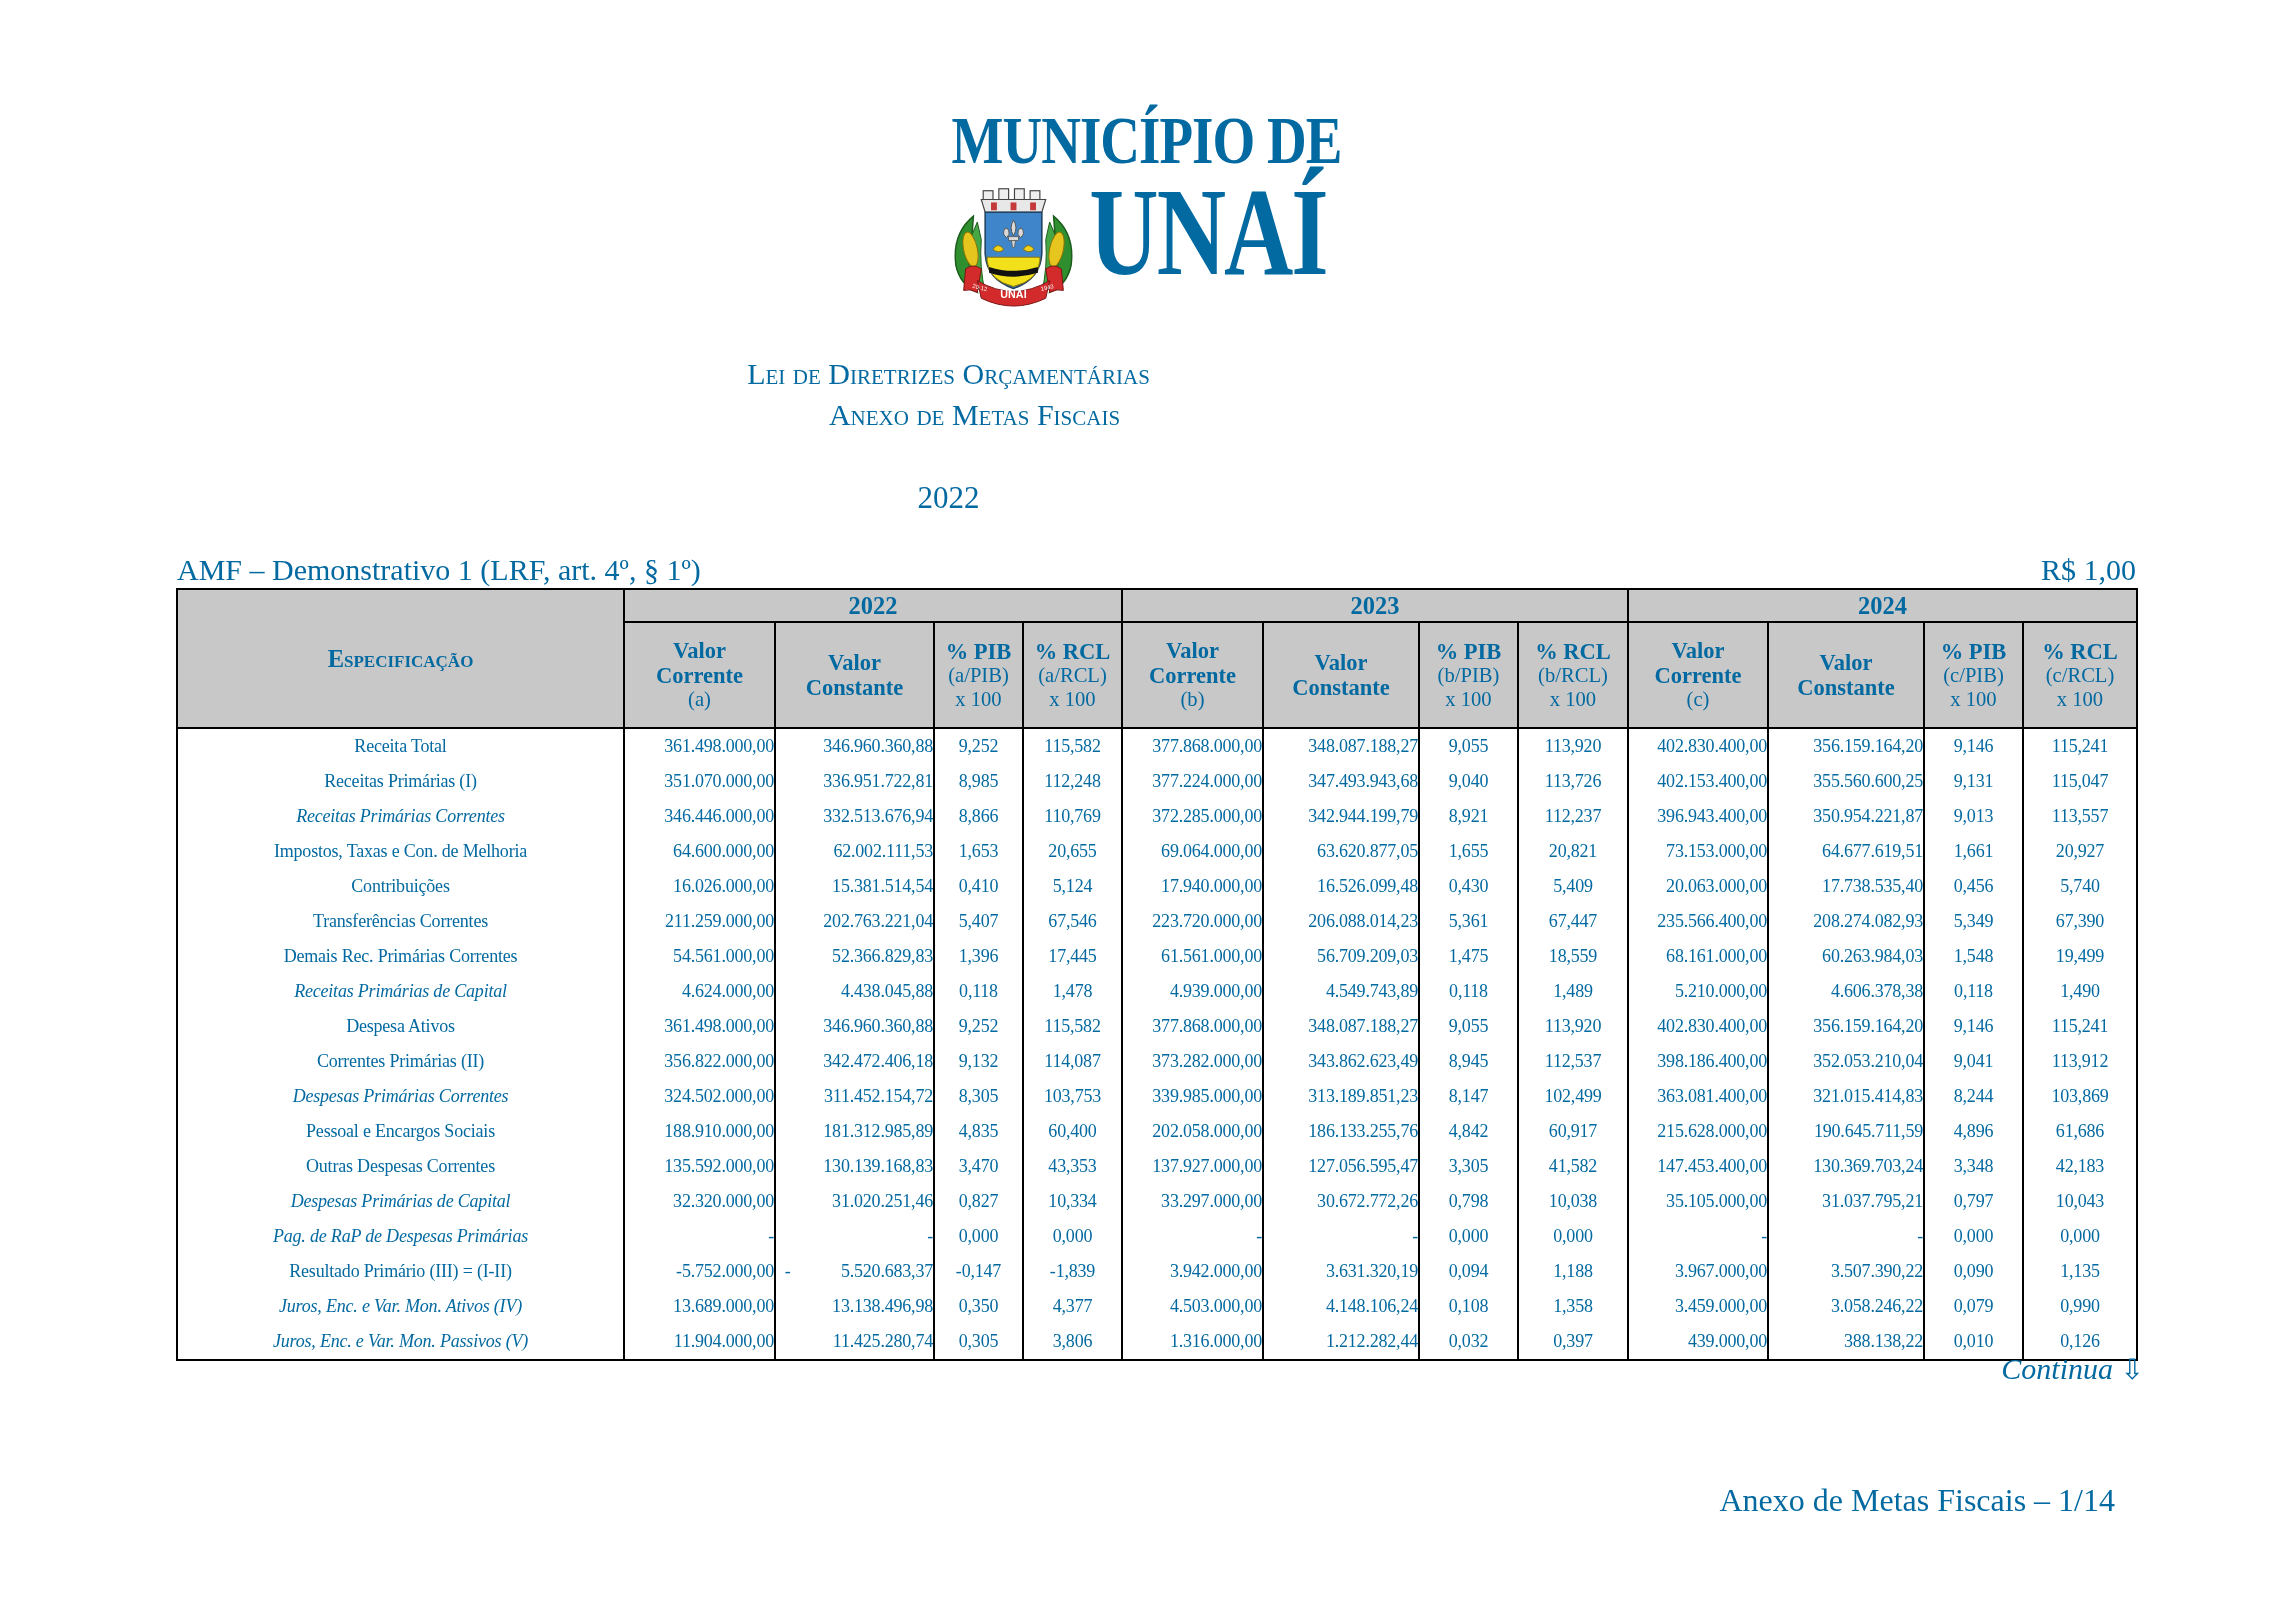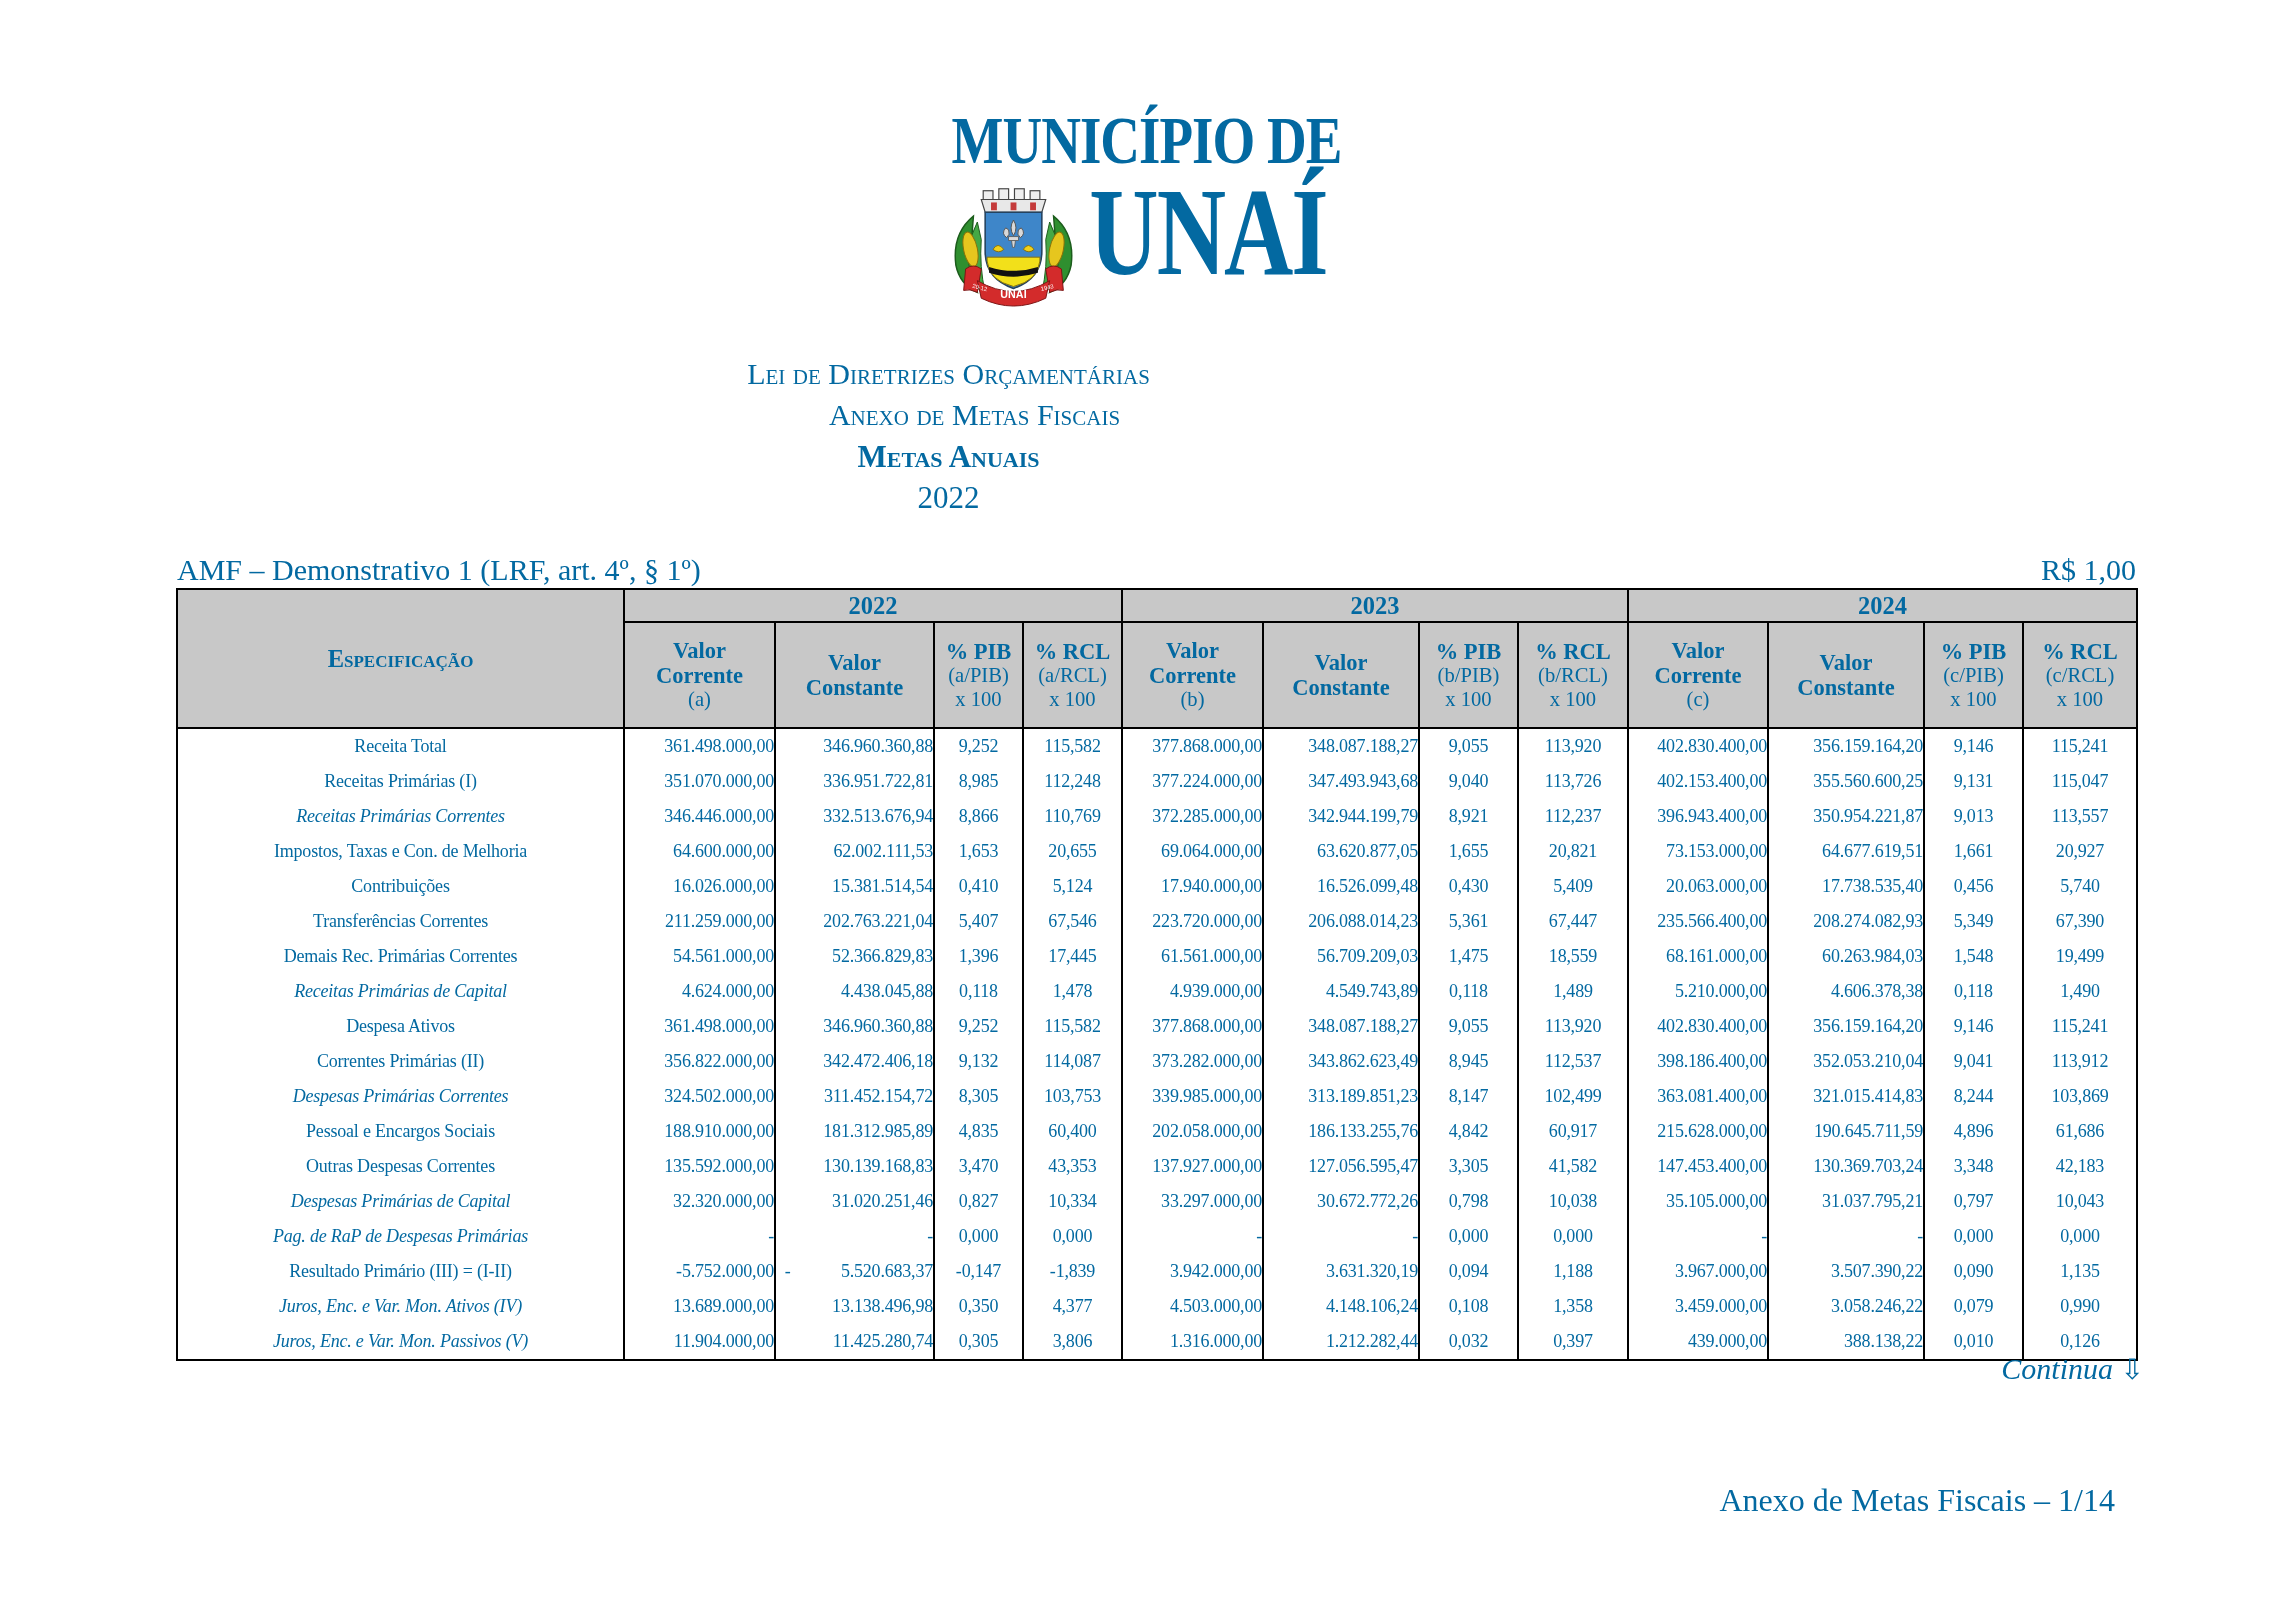--- a/index.html
+++ b/index.html
@@ -115,21 +115,20 @@
     <path d="M34 104 Q71 126 108 104 L104 122 Q71 138 38 122 Z" fill="#d32b2b" stroke="#7c1414" stroke-width="1"></path>
     <text x="71" y="122" text-anchor="middle" font-size="11" font-family="Liberation Sans, sans-serif" font-weight="bold" fill="#ffffff">UNAÍ</text>
     <text x="36" y="113" text-anchor="middle" font-size="6" font-family="Liberation Sans, sans-serif" fill="#ffffff" transform="rotate(14 36 113)">20-12</text>
     <text x="106" y="113" text-anchor="middle" font-size="6" font-family="Liberation Sans, sans-serif" fill="#ffffff" transform="rotate(-14 106 113)">1943</text>
   </svg>
 
   <div id="unai">UNAÍ</div>
 
   <div id="sub1" class="subtitle">Lei de Diretrizes Orçamentárias</div>
   <div id="sub2" class="subtitle">Anexo de Metas Fiscais</div>
-  <div id="sub3" class="subtitle">Metas Anuais</div>
   <div id="sub4" class="subtitle">2022</div>
 
   <div id="amf-caption">AMF – Demonstrativo 1 (LRF, art. 4º, § 1º)</div>
   <div id="currency-note">R$ 1,00</div>
 
   <div id="tbl-wrap">
     <table class="metas">
       <colgroup>
         <col style="width:447px">
           <col style="width:151px">

